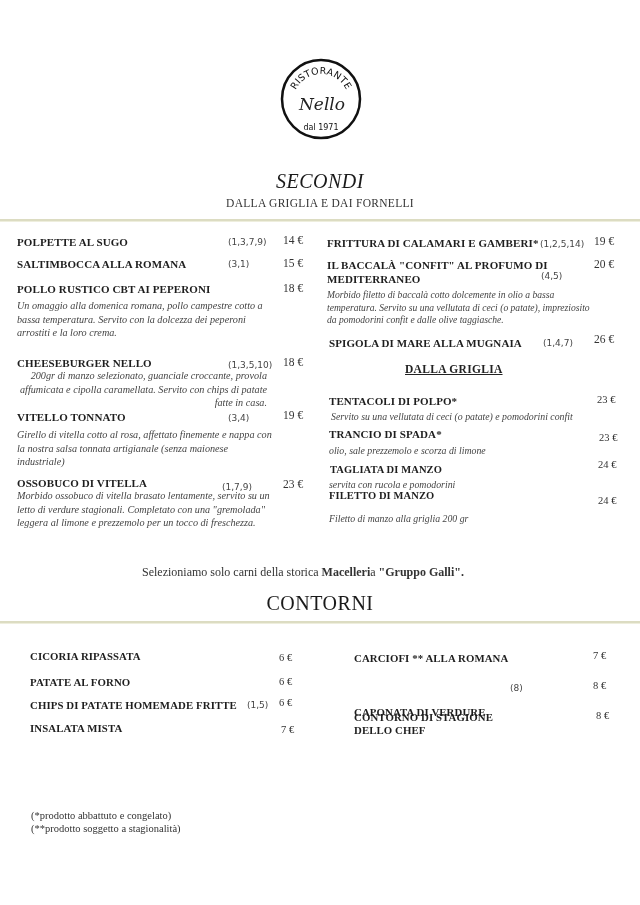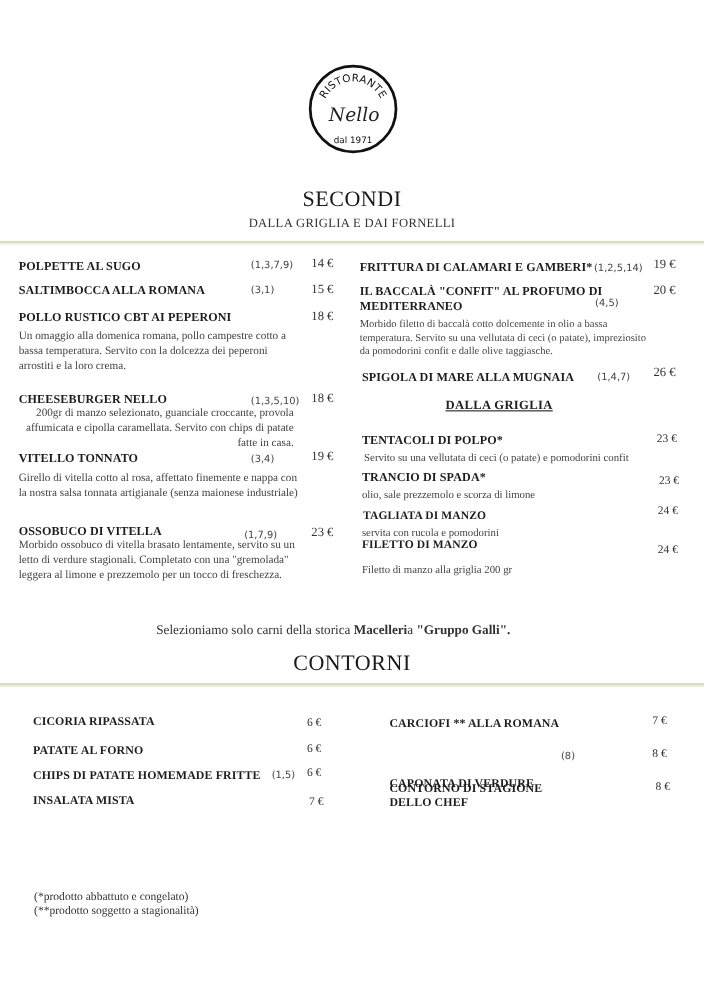--- a/index.html
+++ b/index.html
@@ -6,21 +6,21 @@
   body { width:640px; height:905px; position:relative; overflow:hidden;
          font-family:"Liberation Serif","DejaVu Serif",serif; color:#222; }
   .abs { position:absolute; }
   .logo { left:280px; top:58px; width:82px; height:82px; }
   .h1 { left:0; width:640px; text-align:center; font-size:20px; color:#1a1a1a; letter-spacing:0.5px; }
   .sub { left:0; width:640px; text-align:center; font-size:11.5px; color:#333; letter-spacing:0.3px; }
   .divider { left:0; width:640px; height:2px; background:#dcdcc2; border-bottom:1px solid #eeeedd; }
   .name { font-weight:bold; font-size:11px; color:#1e1e1e; white-space:nowrap; letter-spacing:0.1px; }
   .allerg { font-family:"DejaVu Sans","Liberation Sans",sans-serif; font-size:9px; color:#444; white-space:nowrap; }
   .price { font-size:11.5px; color:#333; white-space:nowrap; }
-  .desc { font-size:10.2px; color:#444; line-height:13.5px; }
+  .desc { font-size:10.2px; color:#444; line-height:13.5px;font-style:italic; }
   .subhead { font-weight:bold; font-size:11.5px; color:#222; text-decoration:underline; letter-spacing:0.3px; }
   .note { font-size:12px; color:#333; }
   .foot { font-size:10.5px; color:#333; line-height:13px; }
 </style>
 </head>
 <body>
 
 <div class="abs logo">
   <svg width="82" height="82" viewBox="0 0 82 82">
     <defs>
@@ -29,21 +29,21 @@
     </defs>
     <circle cx="41" cy="41" r="39" fill="#fff" stroke="#111" stroke-width="2.5"></circle>
     <text font-family="DejaVu Sans, sans-serif" font-size="9.5" fill="#111" letter-spacing="0.3">
       <textPath href="#arcTop" startOffset="50%" text-anchor="middle">RISTORANTE</textPath>
     </text>
     <text x="42" y="52" text-anchor="middle" font-family="DejaVu Serif, serif" font-style="italic" font-size="17" fill="#222">Nello</text>
     <text x="41" y="72" text-anchor="middle" font-family="DejaVu Sans, sans-serif" font-size="8" fill="#111">dal 1971</text>
   </svg>
 </div>
 
-<div class="abs h1" style="top:170px;">SECONDI</div>
+<div class="abs h1" style="top:170px;font-style:italic;">SECONDI</div>
 <div class="abs sub" style="top:197px;">DALLA GRIGLIA E DAI FORNELLI</div>
 <div class="abs divider" style="top:219px;"></div>
 
 <div class="abs name" style="left:17px; top:236px;">POLPETTE AL SUGO</div>
 <div class="abs allerg" style="left:228px; top:237px;">(1,3,7,9)</div>
 <div class="abs price" style="left:283px; top:234px;">14 €</div>
 
 <div class="abs name" style="left:17px; top:258px;">SALTIMBOCCA ALLA ROMANA</div>
 <div class="abs allerg" style="left:228px; top:259px;">(3,1)</div>
 <div class="abs price" style="left:283px; top:257px;">15 €</div>

